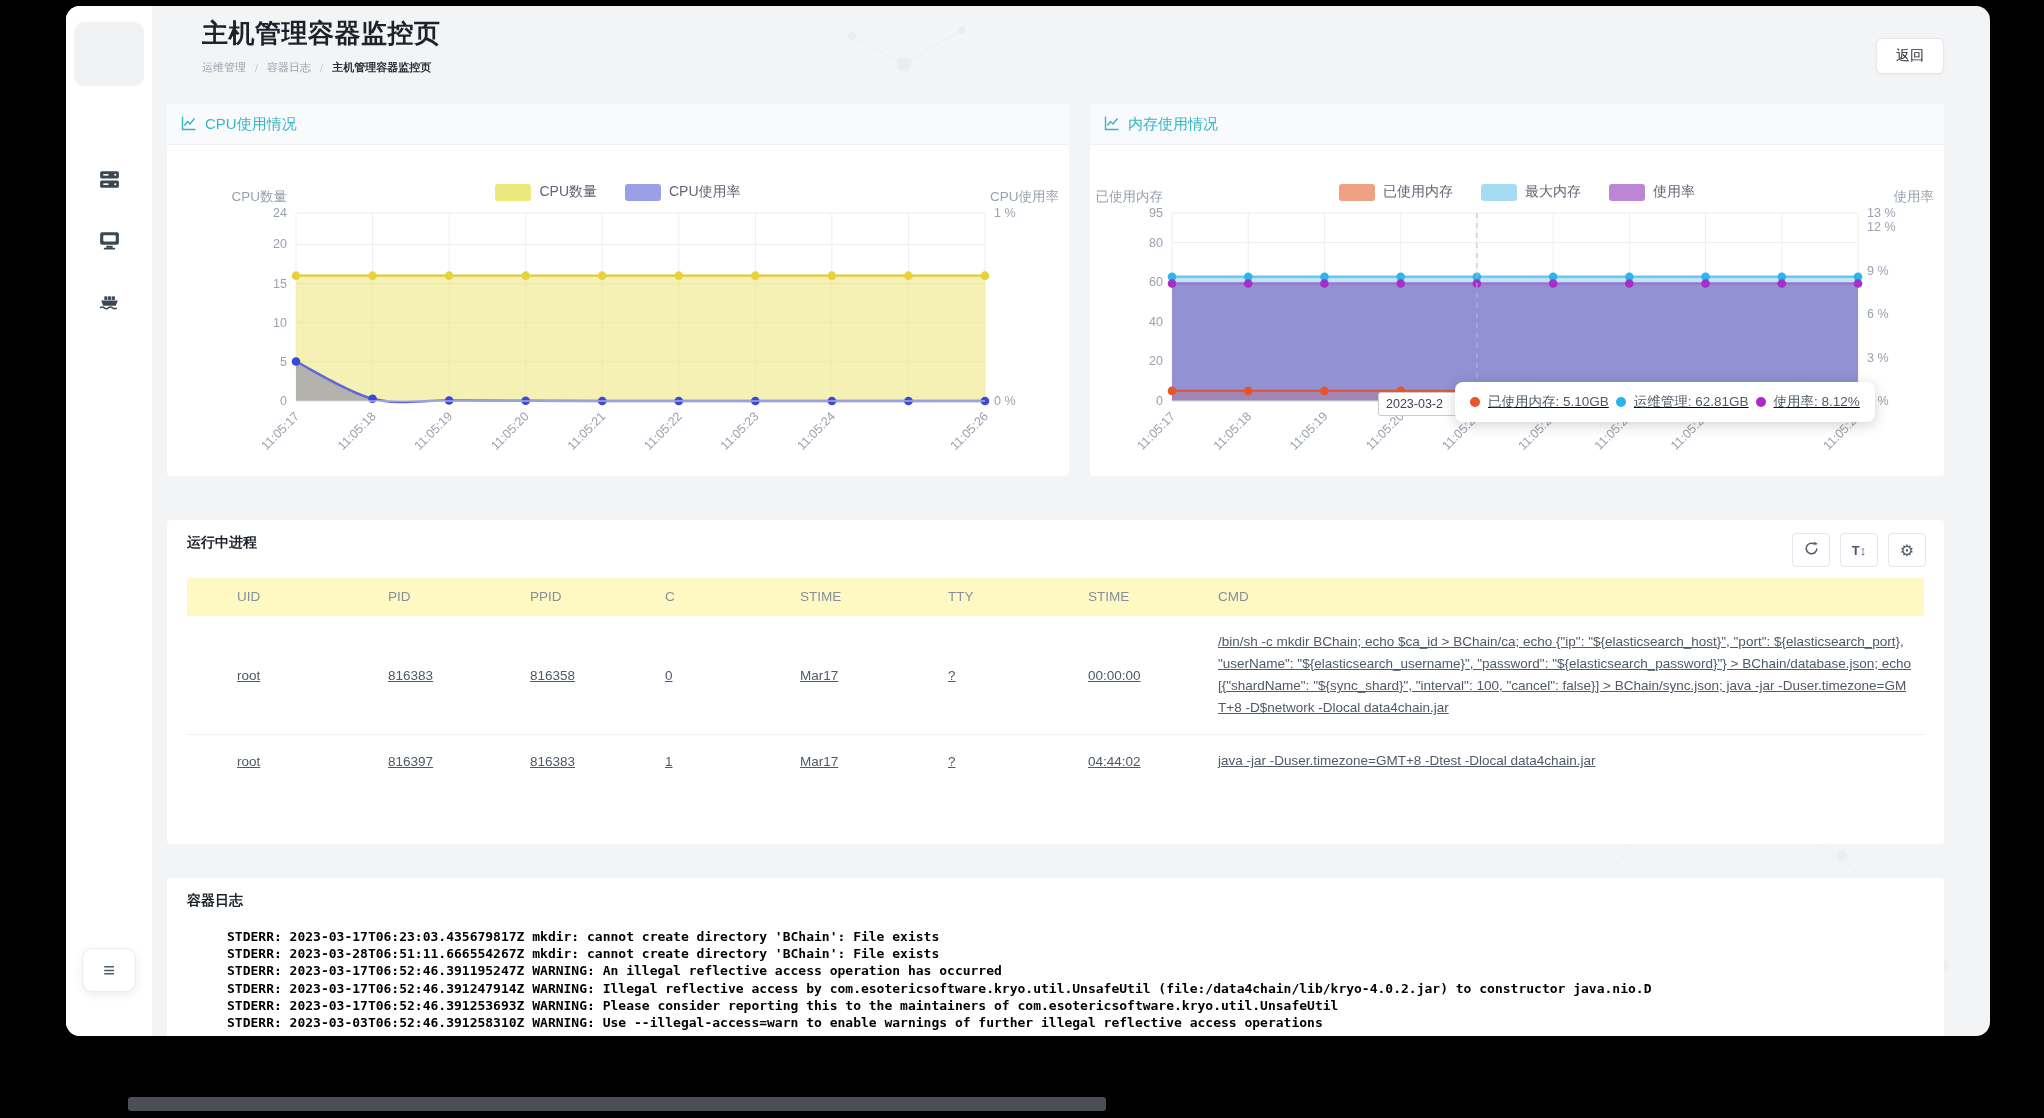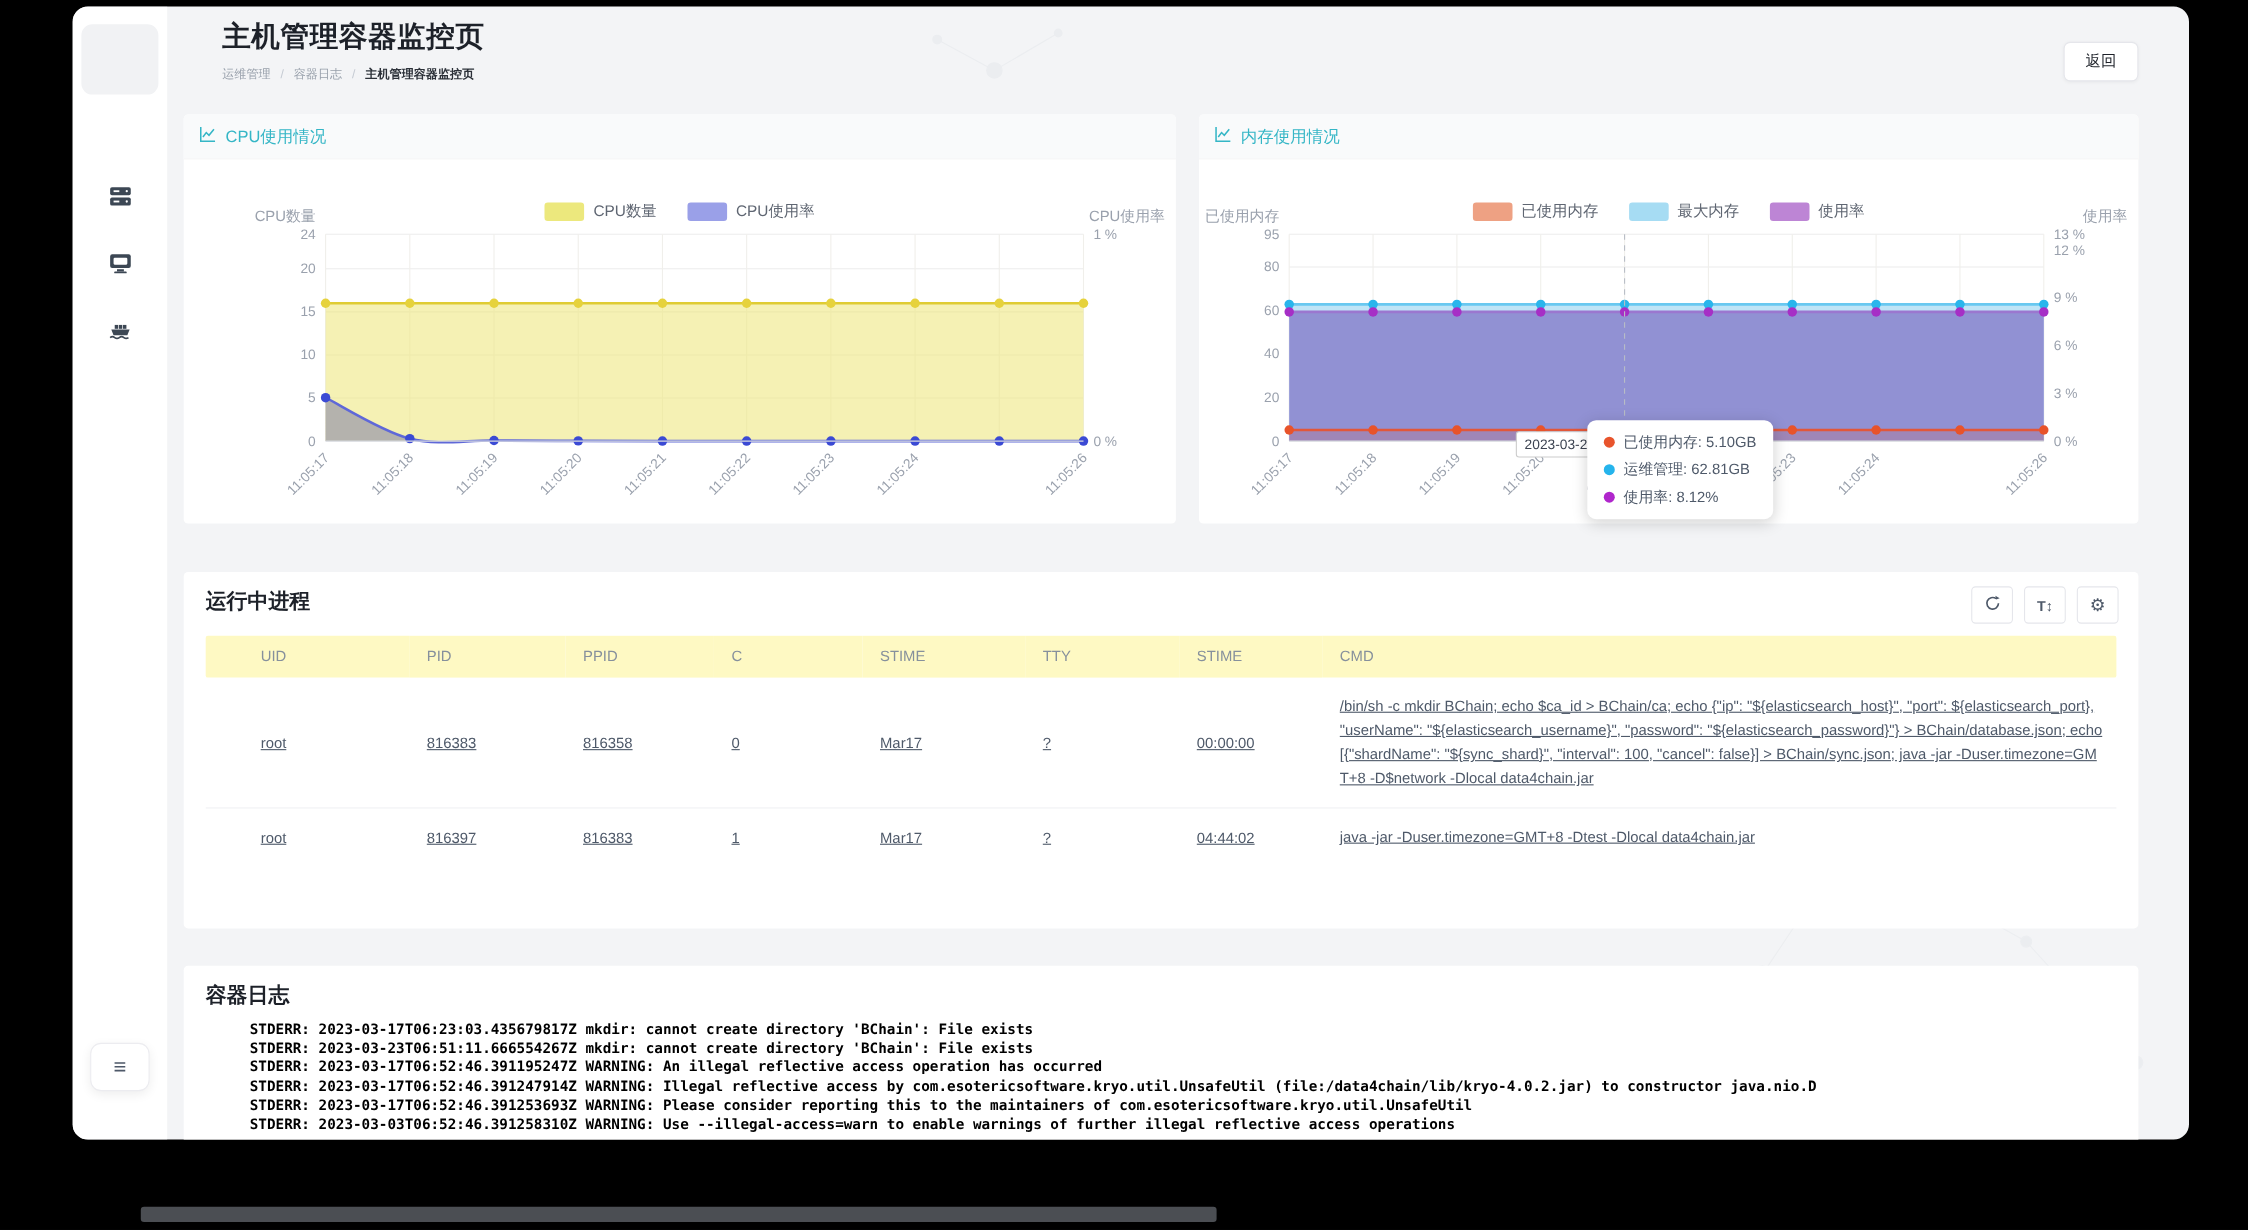--- a/index.html
+++ b/index.html
@@ -35,29 +35,29 @@
   .card-head svg{width:16px;height:16px;}
   .chart-body{position:relative;height:332px;}
   .chart-body svg.chart-plot{position:absolute;inset:0;width:100%;height:100%;}
   .legend{position:absolute;top:38px;left:0;right:0;display:flex;justify-content:center;gap:28px;
       align-items:center;z-index:2;font-size:14px;color:#5f6672;}
   .lg-item{display:flex;align-items:center;gap:8px;cursor:pointer;}
   .sw{width:36px;height:17px;border-radius:3px;display:inline-block;}
   text.tick{font-size:12.5px;fill:#9aa1ad;}
   text.axisname{font-size:13.5px;fill:#9aa1ad;}
   
-  .tooltip{position:absolute;left:353px;top:237px;background:#fff;border-radius:8px;z-index:6;
-      box-shadow:0 3px 14px rgba(0,0,0,.18);padding:11px 15px;display:flex;flex-direction:column;gap:7px;}
+  .tooltip{position:absolute;left:365px;top:237px;background:#fff;border-radius:8px;z-index:6;
+      box-shadow:0 3px 14px rgba(0,0,0,.18);padding:11px 15px;display:flex;flex-direction:row;gap:7px;text-decoration:underline;}
   .tt-row{display:flex;align-items:center;gap:8px;font-size:13.5px;color:#4e5969;white-space:nowrap;}
   .tt-dot{width:10px;height:10px;border-radius:50%;display:inline-block;}
   .axis-pointer-label{position:absolute;left:288px;top:247px;width:78px;background:#fff;border:1px solid #ccc;
       border-radius:3px;padding:4px 7px;font-size:12.5px;color:#3c4351;white-space:nowrap;overflow:hidden;z-index:5;}
   
   .table-card{left:15px;top:514px;width:1777px;height:324px;overflow:hidden;}
-  .sec-title{position:absolute;left:20px;top:14px;font-size:19px;font-weight:700;color:#1d2129;}
+  .sec-title{position:absolute;left:20px;top:14px;font-size:14px;font-weight:700;color:#1d2129;}
   .toolbar{position:absolute;right:18px;top:13px;display:flex;gap:10px;}
   .tool-btn{width:38px;height:34px;background:#fff;border:1px solid #e5e6eb;border-radius:4px;color:#4e5969;
       display:flex;align-items:center;justify-content:center;font-size:15px;cursor:pointer;}
   .tbl{position:absolute;left:20px;right:20px;top:58px;}
   .grid-row{display:grid;grid-template-columns:185px 142px 135px 135px 148px 140px 130px minmax(0,1fr);}
   .th{height:38px;line-height:38px;background:#fef9c3;font-size:13.5px;color:#86909c;padding-left:16px;}
   .th:first-child{padding-left:50px;border-radius:2px 0 0 2px;}
   .th:last-child{border-radius:0 2px 2px 0;}
   .tr{align-items:center;padding:15px 0;font-size:13.5px;color:#4e5969;}
   .tr + .tr{border-top:1px solid #f0f1f3;}
@@ -418,21 +418,21 @@
                 <div class="td cmd">java -jar -Duser.timezone=GMT+8 -Dtest -Dlocal data4chain.jar</div>
               </div>
             </div>
         </div>
       </section>
 
       <section class="card log-card">
         <div class="sec-title">容器日志</div>
         <div class="log-lines">
             <div class="log-line">STDERR: 2023-03-17T06:23:03.435679817Z mkdir: cannot create directory 'BChain': File exists</div>
-            <div class="log-line">STDERR: 2023-03-23T06:51:11.666554267Z mkdir: cannot create directory 'BChain': File exists</div>
+            <div class="log-line">STDERR: 2023-03-28T06:51:11.666554267Z mkdir: cannot create directory 'BChain': File exists</div>
             <div class="log-line">STDERR: 2023-03-17T06:52:46.391195247Z WARNING: An illegal reflective access operation has occurred</div>
             <div class="log-line">STDERR: 2023-03-17T06:52:46.391247914Z WARNING: Illegal reflective access by com.esotericsoftware.kryo.util.UnsafeUtil (file:/data4chain/lib/kryo-4.0.2.jar) to constructor java.nio.D</div>
             <div class="log-line">STDERR: 2023-03-17T06:52:46.391253693Z WARNING: Please consider reporting this to the maintainers of com.esotericsoftware.kryo.util.UnsafeUtil</div>
             <div class="log-line">STDERR: 2023-03-03T06:52:46.391258310Z WARNING: Use --illegal-access=warn to enable warnings of further illegal reflective access operations</div>
           </div>
       </section>
     </main>
   </div>
 
   <div class="dock-bar"></div>

